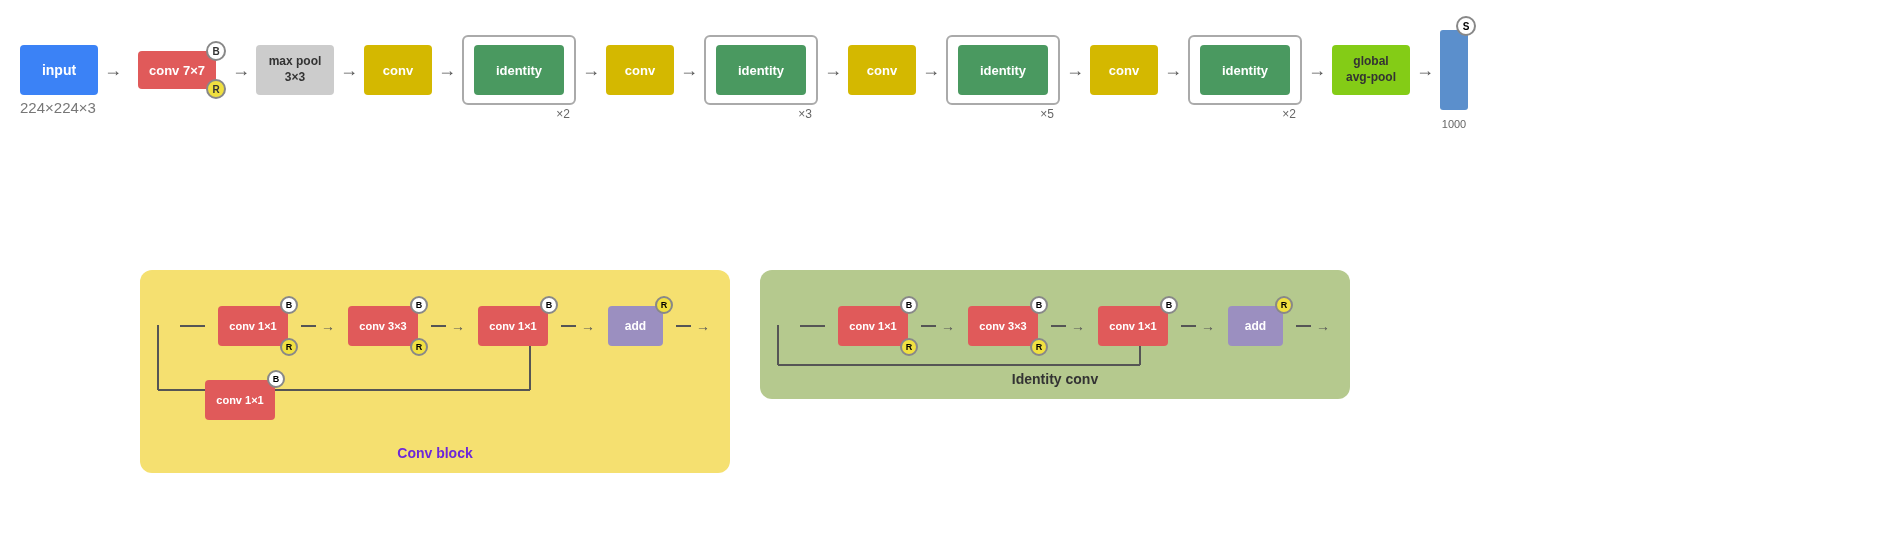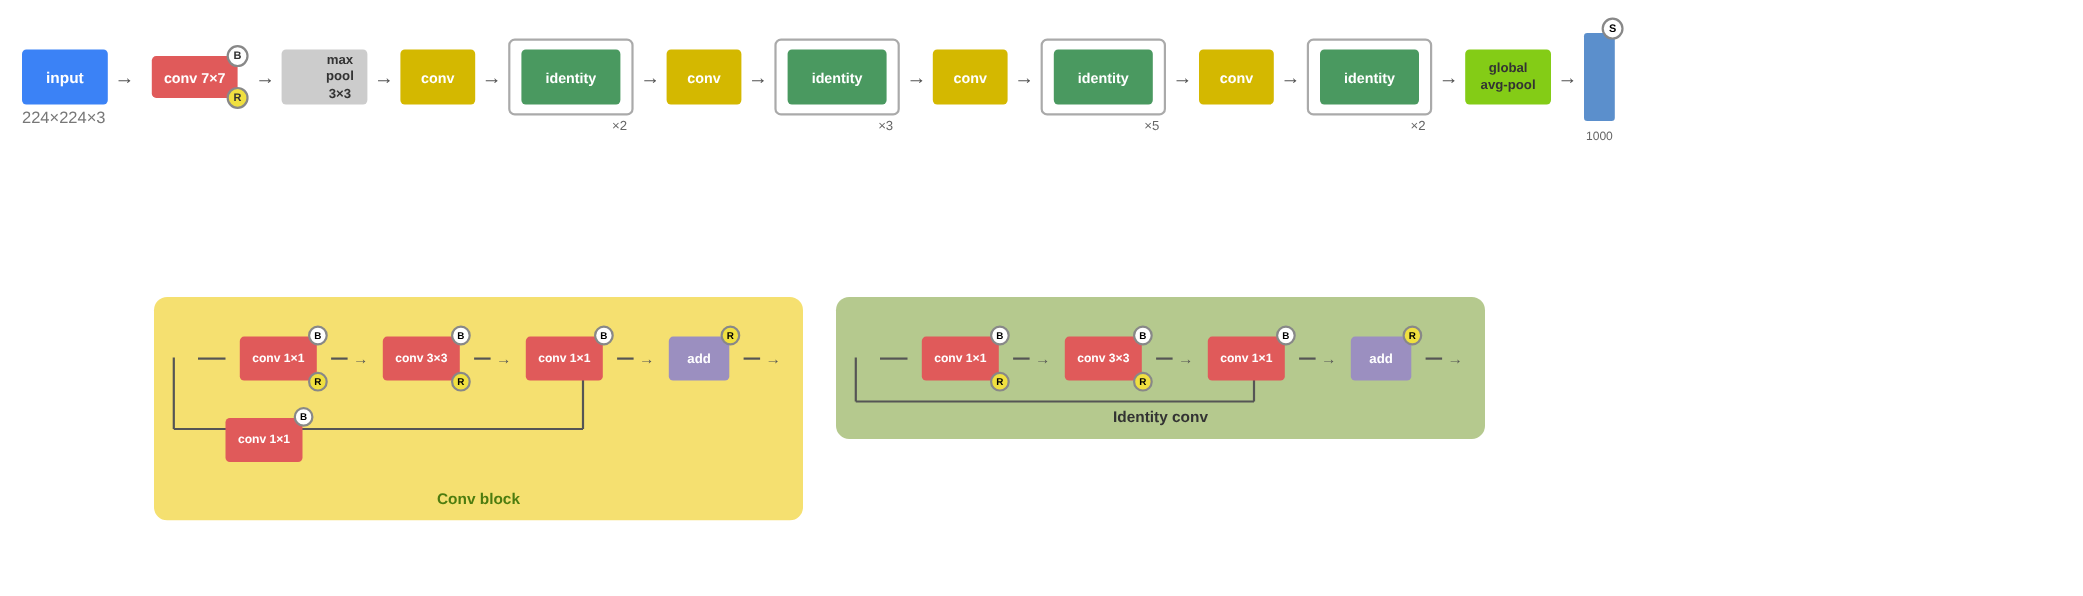--- a/index.html
+++ b/index.html
@@ -72,21 +72,21 @@
 
     <div style="position:relative;margin:10px;">
       <div style="background:#e05a5a;color:white;width:78px;height:38px;display:flex;align-items:center;justify-content:center;border-radius:4px;font-weight:bold;font-size:13px;text-align:center;">conv 7×7</div>
       <div class="badge" style="position:absolute;top:-10px;right:-10px;background:white;border:2px solid #888;width:20px;height:20px;border-radius:50%;display:flex;align-items:center;justify-content:center;font-size:10px;font-weight:bold;">B</div>
       <div class="badge" style="position:absolute;bottom:-10px;right:-10px;background:#f0e040;border:2px solid #888;width:20px;height:20px;border-radius:50%;display:flex;align-items:center;justify-content:center;font-size:10px;font-weight:bold;">R</div>
     </div>
 
     <div class="arrow"></div>
 
     <div>
-      <div style="background:#cccccc;color:#333;width:78px;height:50px;display:flex;align-items:center;justify-content:center;border-radius:4px;font-size:12px;text-align:center;font-weight:bold;line-height:1.3;padding-left:28px;">max pool<br>3×3</div>
+      <div style="background:#cccccc;color:#333;width:78px;height:50px;display:flex;align-items:center;justify-content:center;border-radius:4px;font-size:12px;text-align:center;font-weight:bold;line-height:1.3;">max pool<br>3×3</div>
     </div>
 
     <div class="arrow"></div>
 
     <div>
       <div style="background:#d4b800;color:white;width:68px;height:50px;display:flex;align-items:center;justify-content:center;border-radius:4px;font-weight:bold;font-size:13px;">conv</div>
     </div>
 
     <div class="arrow"></div>
 
@@ -201,21 +201,21 @@
       <div style="font-size:14px;color:#555;">→</div>
     </div>
 
     <div style="display:flex;align-items:center;margin-top:18px;margin-left:25px;position:relative;z-index:1;">
       <div style="position:relative;margin:8px 0;">
         <div style="background:#e05a5a;color:white;width:70px;height:40px;display:flex;align-items:center;justify-content:center;border-radius:4px;font-size:11px;font-weight:bold;">conv 1×1</div>
         <div style="position:absolute;top:-10px;right:-10px;background:white;border:2px solid #888;width:18px;height:18px;border-radius:50%;display:flex;align-items:center;justify-content:center;font-size:9px;font-weight:bold;">B</div>
       </div>
     </div>
 
-    <div style="position:absolute;bottom:12px;left:50%;transform:translateX(-50%);font-weight:bold;font-size:14px;color:#4d7c0f;">Conv block</div>
+    <div style="position:absolute;bottom:12px;left:50%;transform:translateX(-50%);font-weight:bold;font-size:14px;color:#6d28d9;">Conv block</div>
   </div>
 </div>
 
 <div style="position:absolute;top:270px;left:760px;">
   <div style="background:#b5c98e;border-radius:12px;padding:28px 20px 45px 40px;position:relative;min-width:470px;">
 
     <svg style="position:absolute;top:0;left:0;width:100%;height:100%;pointer-events:none;overflow:visible;">
       <line x1="18" y1="55" x2="18" y2="95" stroke="#555" stroke-width="2"></line>
       <line x1="18" y1="95" x2="380" y2="95" stroke="#555" stroke-width="2"></line>
       <line x1="380" y1="95" x2="380" y2="55" stroke="#555" stroke-width="2"></line>

